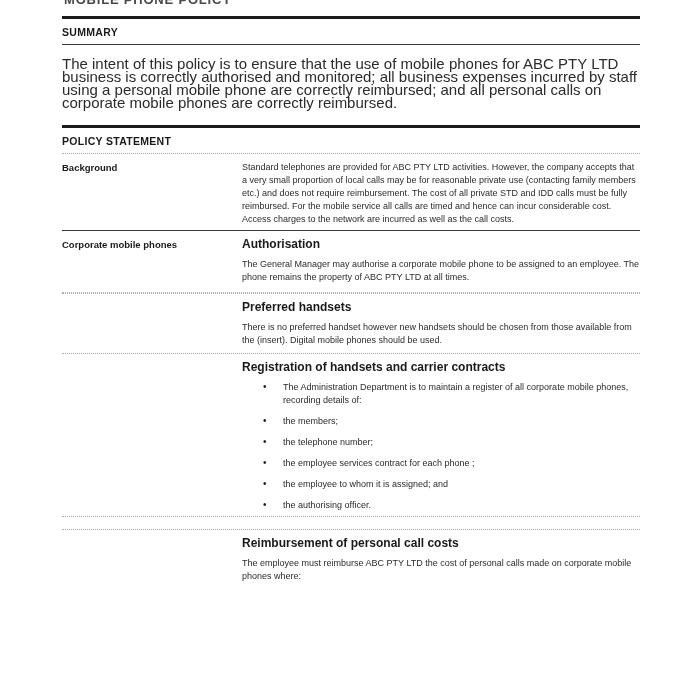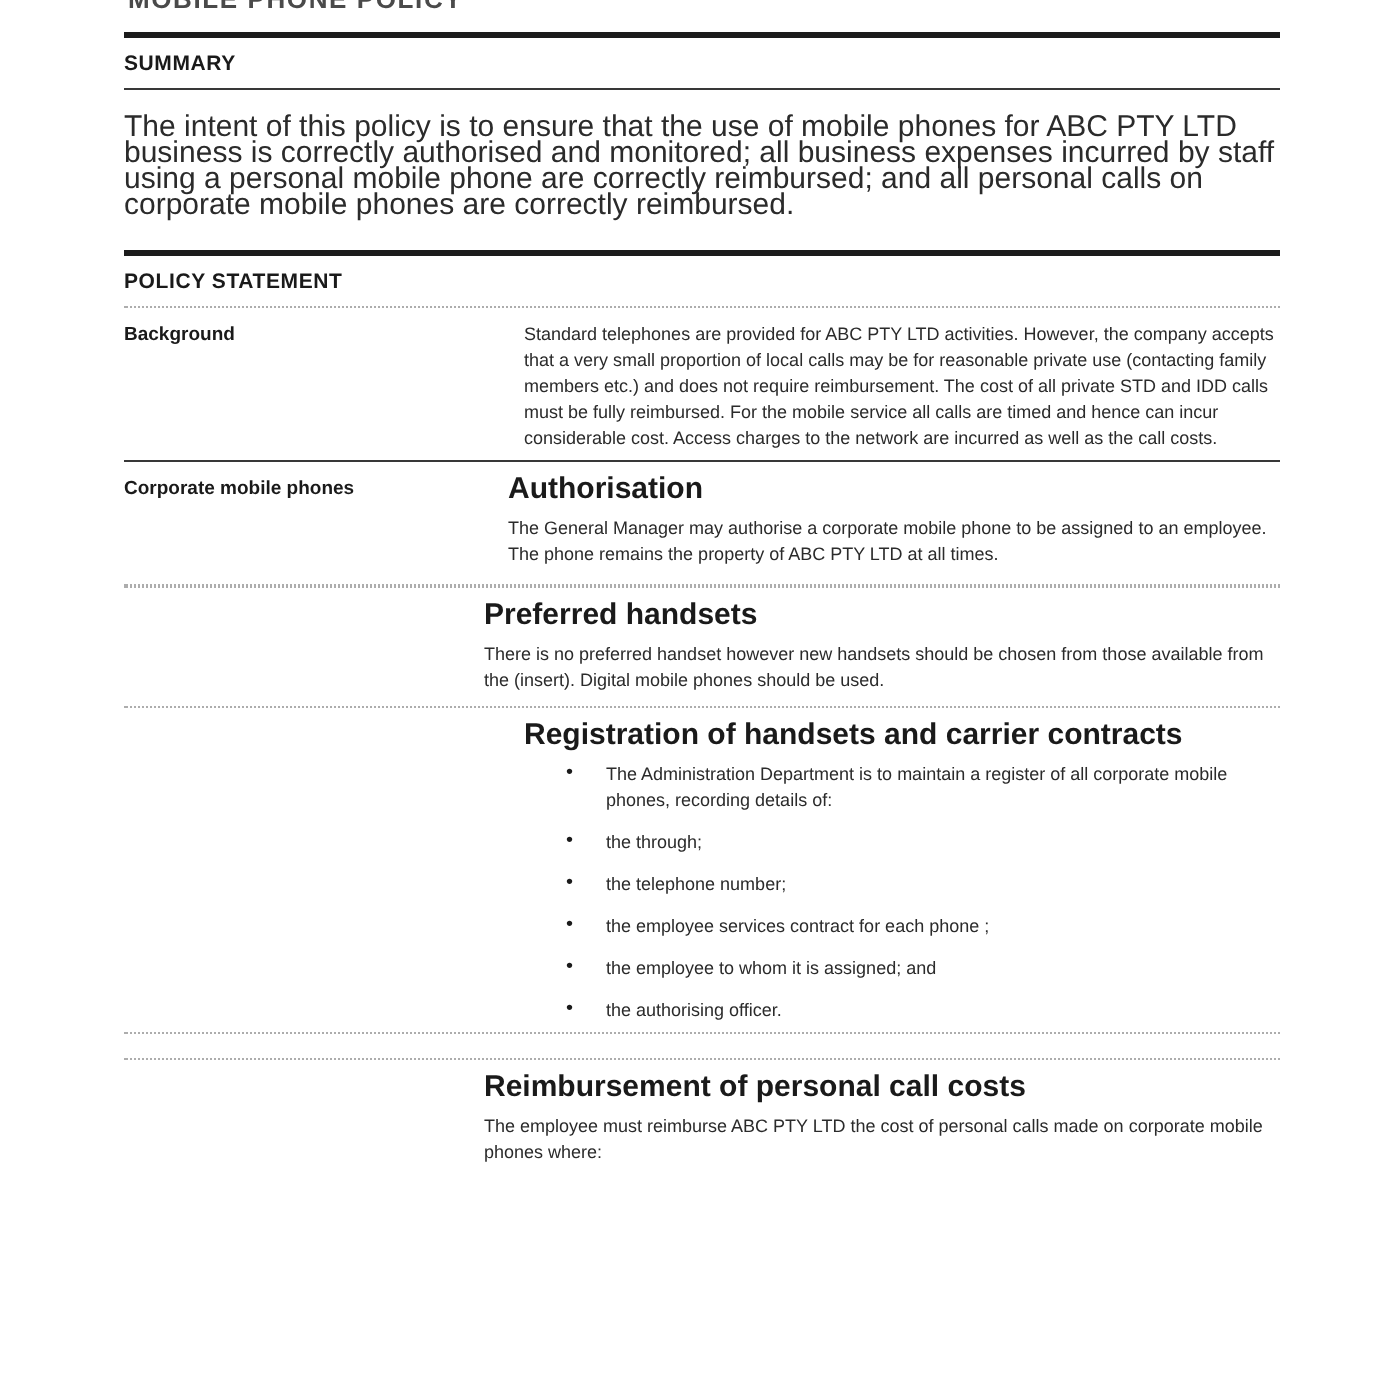--- a/index.html
+++ b/index.html
@@ -43,31 +43,31 @@
     color: #2b2b2b;
   }
   .row { display: flex; padding-top: 7px; }
   .row .left  { width: 180px; flex: 0 0 180px; }
   .row .right { flex: 1 1 auto; min-width: 0; }
   .row-label {
     font-size: 9.5px; line-height: 13px;
     font-weight: bold; color: #1a1a1a;
   }
   .sub-head {
-    font-size: 15px; line-height: 13px;
+    font-size: 12px; line-height: 13px;
     font-weight: bold; color: #1a1a1a;
   }
   .right p {
     margin: 7px 0 0 0;
     font-size: 9px; line-height: 13px;
   }
-  .pb8 { padding-bottom: 8px; gap: 12px; }
+  .pb8 { padding-bottom: 8px; }
   .pb6 { padding-bottom: 6px; }
   .pb5 { padding-bottom: 5px; }
-  .pb4 { padding-bottom: 4px; gap: 20px; }
+  .pb4 { padding-bottom: 4px; }
   ul.bullets {
     list-style: none;
     margin: 7px 0 0 0; padding: 0;
   }
   ul.bullets li {
     position: relative;
     padding-left: 41px;
     margin-bottom: 8px;
     font-size: 9px; line-height: 13px;
   }
@@ -140,21 +140,21 @@
     <div class="left"></div>
     <div class="right">
       <div class="sub-head">Registration of handsets and carrier contracts</div>
       <ul class="bullets">
         <li>
           <span class="bullet">•</span>
           <span>The Administration Department is to maintain a register of all corporate mobile phones, recording details of:</span>
         </li>
         <li>
           <span class="bullet">•</span>
-          <span>the through;</span>
+          <span>the members;</span>
         </li>
         <li>
           <span class="bullet">•</span>
           <span>the telephone number;</span>
         </li>
         <li>
           <span class="bullet">•</span>
           <span>the employee services contract for each phone ;</span>
         </li>
         <li>

